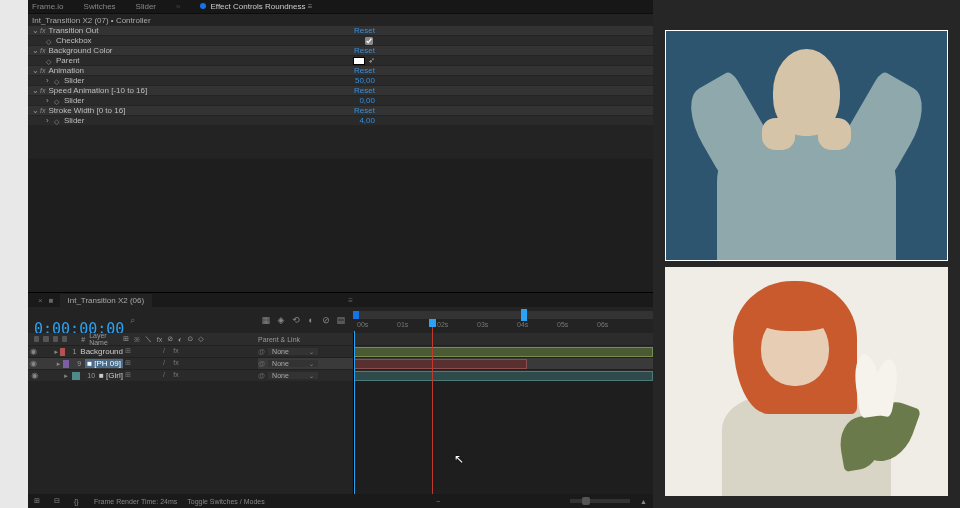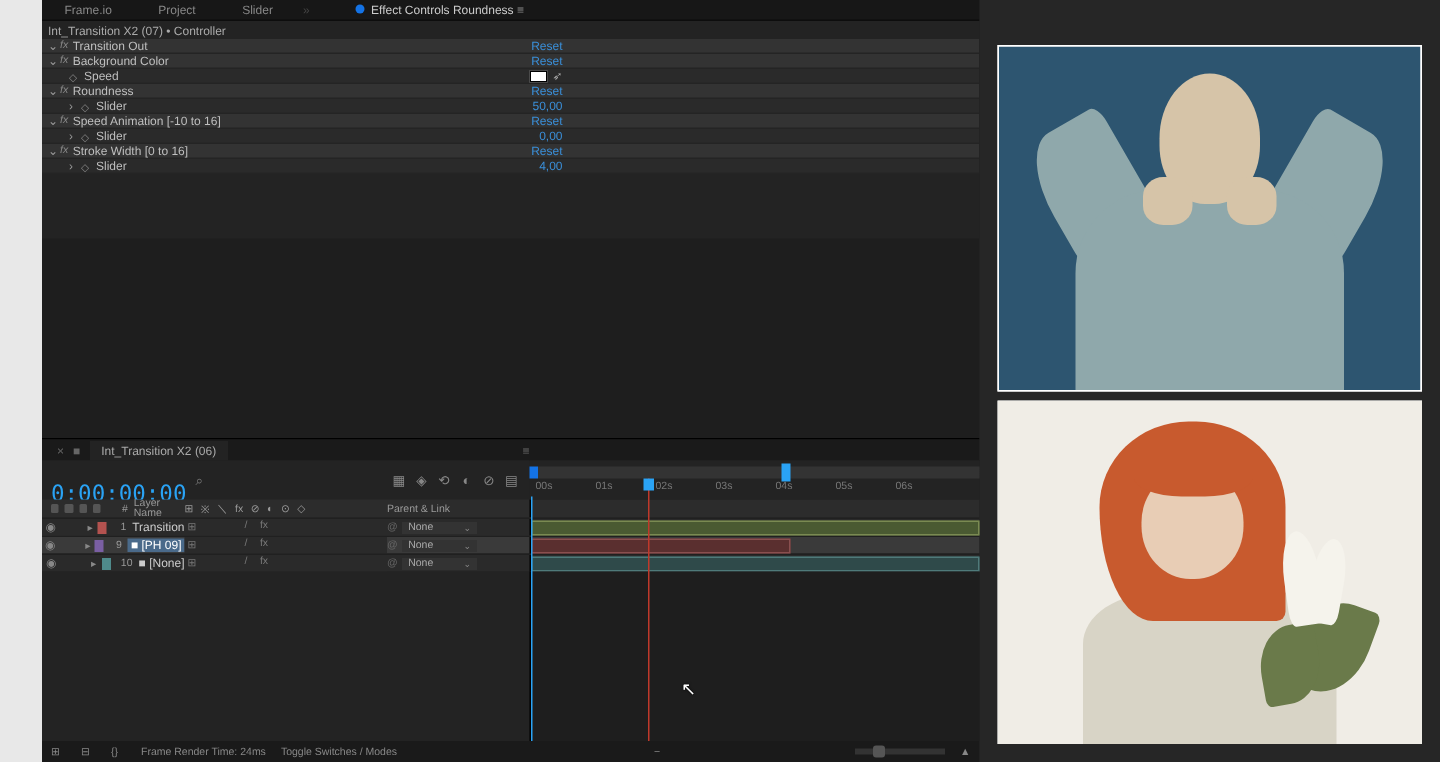--- a/index.html
+++ b/index.html
@@ -3,21 +3,21 @@
 <meta charset="utf-8">
 <style>
   * { box-sizing: border-box; margin: 0; padding: 0; font-family: -apple-system, "Segoe UI", Arial, sans-serif; }
   body { width: 960px; height: 508px; background: #e8e8e8; display: flex; overflow: hidden; }
   .app { width: 932px; height: 508px; margin-left: 28px; background: #1a1a1a; display: flex; }
   .left-pane { flex: 0 0 625px; display: flex; flex-direction: column; background: #1e1e1e; }
   .right-pane { flex: 1; background: #262626; padding: 30px 12px 12px 12px; display: flex; flex-direction: column; gap: 6px; }
   
   
   .top-tabs { height: 14px; background: #171717; display: flex; align-items: center; font-size: 8px; color: #888; gap: 20px; padding-left: 4px; border-bottom: 1px solid #0d0d0d; }
-  .top-tabs .tab { cursor: pointer; margin-left: 11px; }
+  .top-tabs .tab { cursor: pointer; }
   .top-tabs .sep { color: #444; }
   .top-tabs .active { color: #ccc; }
   .top-tabs .indicator { width: 6px; height: 6px; border-radius: 50%; background: #1473e6; display: inline-block; margin-right: 4px; }
   
   
   .ec-panel { flex: 0 0 278px; background: #232323; display: flex; flex-direction: column; overflow: hidden; }
   .ec-header { height: 12px; font-size: 8px; color: #aaa; padding-left: 4px; display:flex; align-items:center; background:#232323; }
   .ec-body { flex: 1; overflow: hidden; font-size: 8px; color: #ccc; }
   .ec-row { height: 10px; display: flex; align-items: center; padding-left: 4px; background: #2a2a2a; border-bottom: 1px solid #242424; }
   .ec-row.group { background: #333333; }
@@ -115,56 +115,61 @@
   input[type=checkbox]{ width:8px; height:8px; accent-color:#888; margin:0;}
 </style>
 </head>
 <body>
 
 <div class="app">
   <div class="left-pane">
 
     <div class="top-tabs">
       <span class="tab">Frame.io</span>
-      <span class="tab">Project</span>
+      <span class="tab">Switches</span>
       <span class="tab">Slider</span>
       <span class="sep">»</span>
       <span class="tab active"><span class="indicator"></span><span>Effect Controls Roundness</span> <span style="color:#888;">≡</span></span>
     </div>
 
     <div class="ec-panel">
       <div class="ec-header">Int_Transition X2 (07) • Controller</div>
       <div class="ec-body">
 
         <div class="ec-row group">
           <span class="caret">⌄</span>
           <span class="fx">fx</span>
           <span class="label">Transition Out</span>
           <span class="value">Reset</span>
         </div>
+        <div class="ec-row indent1">
+          <span class="stop"></span>
+          <span class="label">Checkbox</span>
+          <span class="value chk"><input type="checkbox" checked="" style=""></span>
+        </div>
 
         <div class="ec-row group">
           <span class="caret">⌄</span>
           <span class="fx">fx</span>
           <span class="label">Background Color</span>
           <span class="value">Reset</span>
         </div>
         <div class="ec-row indent1">
           <span class="stop"></span>
-          <span class="label">Speed</span>
+          <span class="label">Parent</span>
           <span class="value swatch-wrap">
             <span class="swatch"></span>
             <span style="color:#aaa;font-size:8px;">➶</span>
           </span>
         </div>
 
         <div class="ec-row group">
           <span class="caret">⌄</span>
           <span class="fx">fx</span>
-          <span class="label">Roundness</span>
+          <span class="label">Animation</span>
           <span class="value">Reset</span>
         </div>
         <div class="ec-row indent1">
           <span class="caret">›</span>
           <span class="stop"></span>
           <span class="label">Slider</span>
           <span class="value">50,00</span>
         </div>
 
         <div class="ec-row group">
@@ -257,21 +262,21 @@
         <div class="colD"></div>
       </div>
 
       <div class="layer-row">
         <div class="colA">
           <span class="eye">◉</span>
           <span style="width:22px;"></span>
           <span class="caret2">▸</span>
           <span class="chip red"></span>
           <span class="num">1</span>
-          <span class="lname">Transition</span>
+          <span class="lname">Background</span>
         </div>
         <div class="colB">
             <span class="sw">⊞</span>
             <span class="sw"></span>
             <span class="sw"></span>
             <span class="sw">/</span>
             <span class="sw">fx</span>
             <span class="sw"></span>
             <span class="sw"></span>
             <span class="sw"></span>
@@ -319,21 +324,21 @@
           </div>
       </div>
 
       <div class="layer-row">
         <div class="colA">
           <span class="eye">◉</span>
           <span style="width:22px;"></span>
           <span class="caret2">▸</span>
           <span class="chip teal"></span>
           <span class="num">10</span>
-          <span class="lname">■ [None]</span>
+          <span class="lname">■ [Girl]</span>
         </div>
         <div class="colB">
             <span class="sw">⊞</span>
             <span class="sw"></span>
             <span class="sw"></span>
             <span class="sw">/</span>
             <span class="sw">fx</span>
             <span class="sw"></span>
             <span class="sw"></span>
             <span class="sw"></span>

